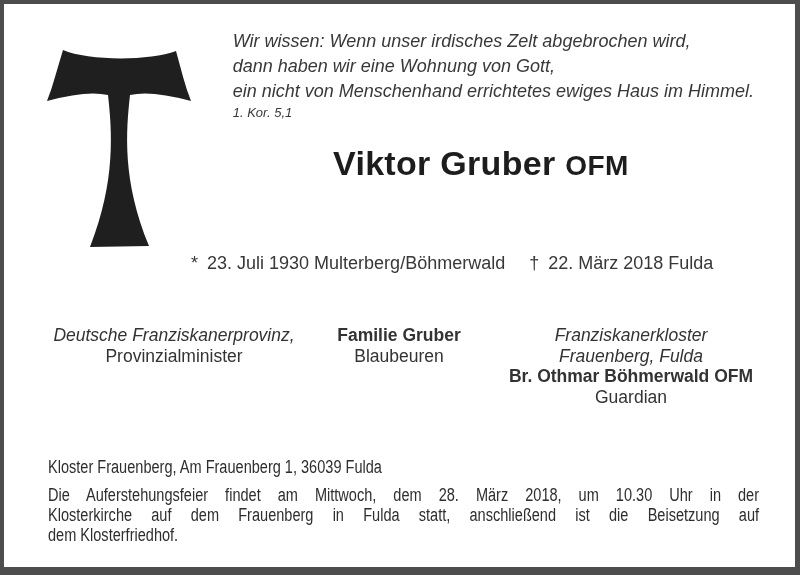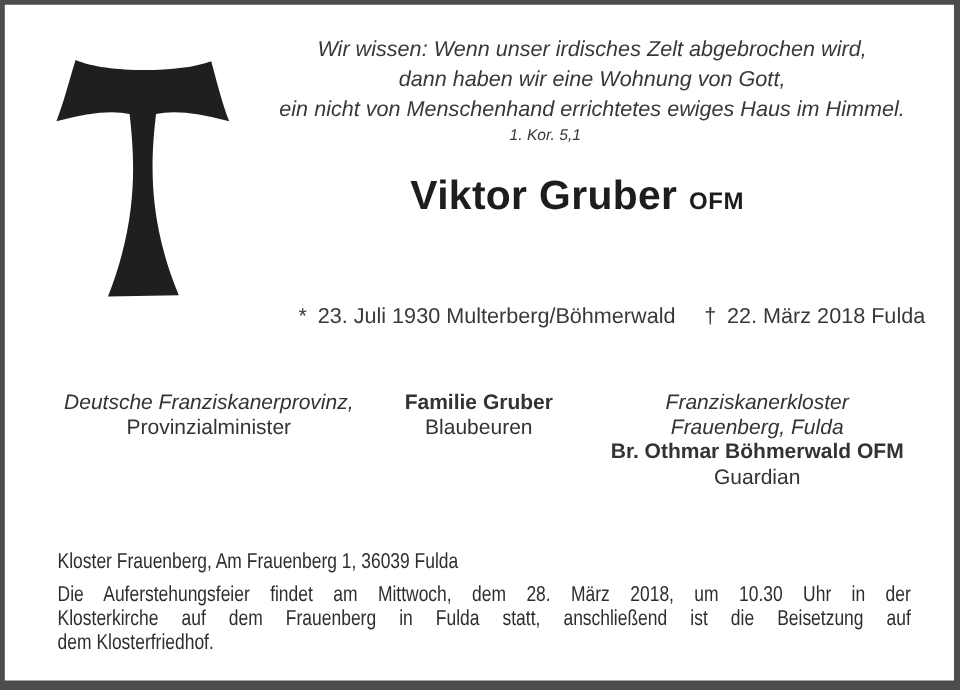--- a/index.html
+++ b/index.html
@@ -26,21 +26,21 @@
     left: 42px;
     top: 45px;
     width: 146px;
     height: 199px;
   }
   
   .quote {
     position: absolute;
     top: 25px;
     right: 41px;
-    text-align: center;
+    text-align: left;
     font-style: italic;
     font-size: 18px;
     line-height: 25px;
     color: #383838;
     white-space: nowrap;
   }
   .quote-ref {
     font-size: 13px;
     line-height: 16px;
     margin-top: 1px;
@@ -54,30 +54,30 @@
     width: 580px;
     text-align: center;
     font-weight: bold;
     font-size: 34px;
     line-height: 45px;
     color: #1d1d1d;
     letter-spacing: 0.3px;
     white-space: nowrap;
   }
   .name-suffix {
-    font-size: 20px;
+    font-size: 28px;
     letter-spacing: 0.5px;
   }
   
   .dates-line {
     position: absolute;
     left: 187px;
     top: 248px;
     width: 580px;
-    text-align: right;
+    text-align: left;
     font-size: 18px;
     line-height: 22px;
     color: #383838;
     white-space: nowrap;
   }
   .date-symbol { display: inline-block; margin-right: 9px; }
   .death-group { display: inline-block; margin-left: 24px; }
   
   .mourner-col {
     position: absolute;

